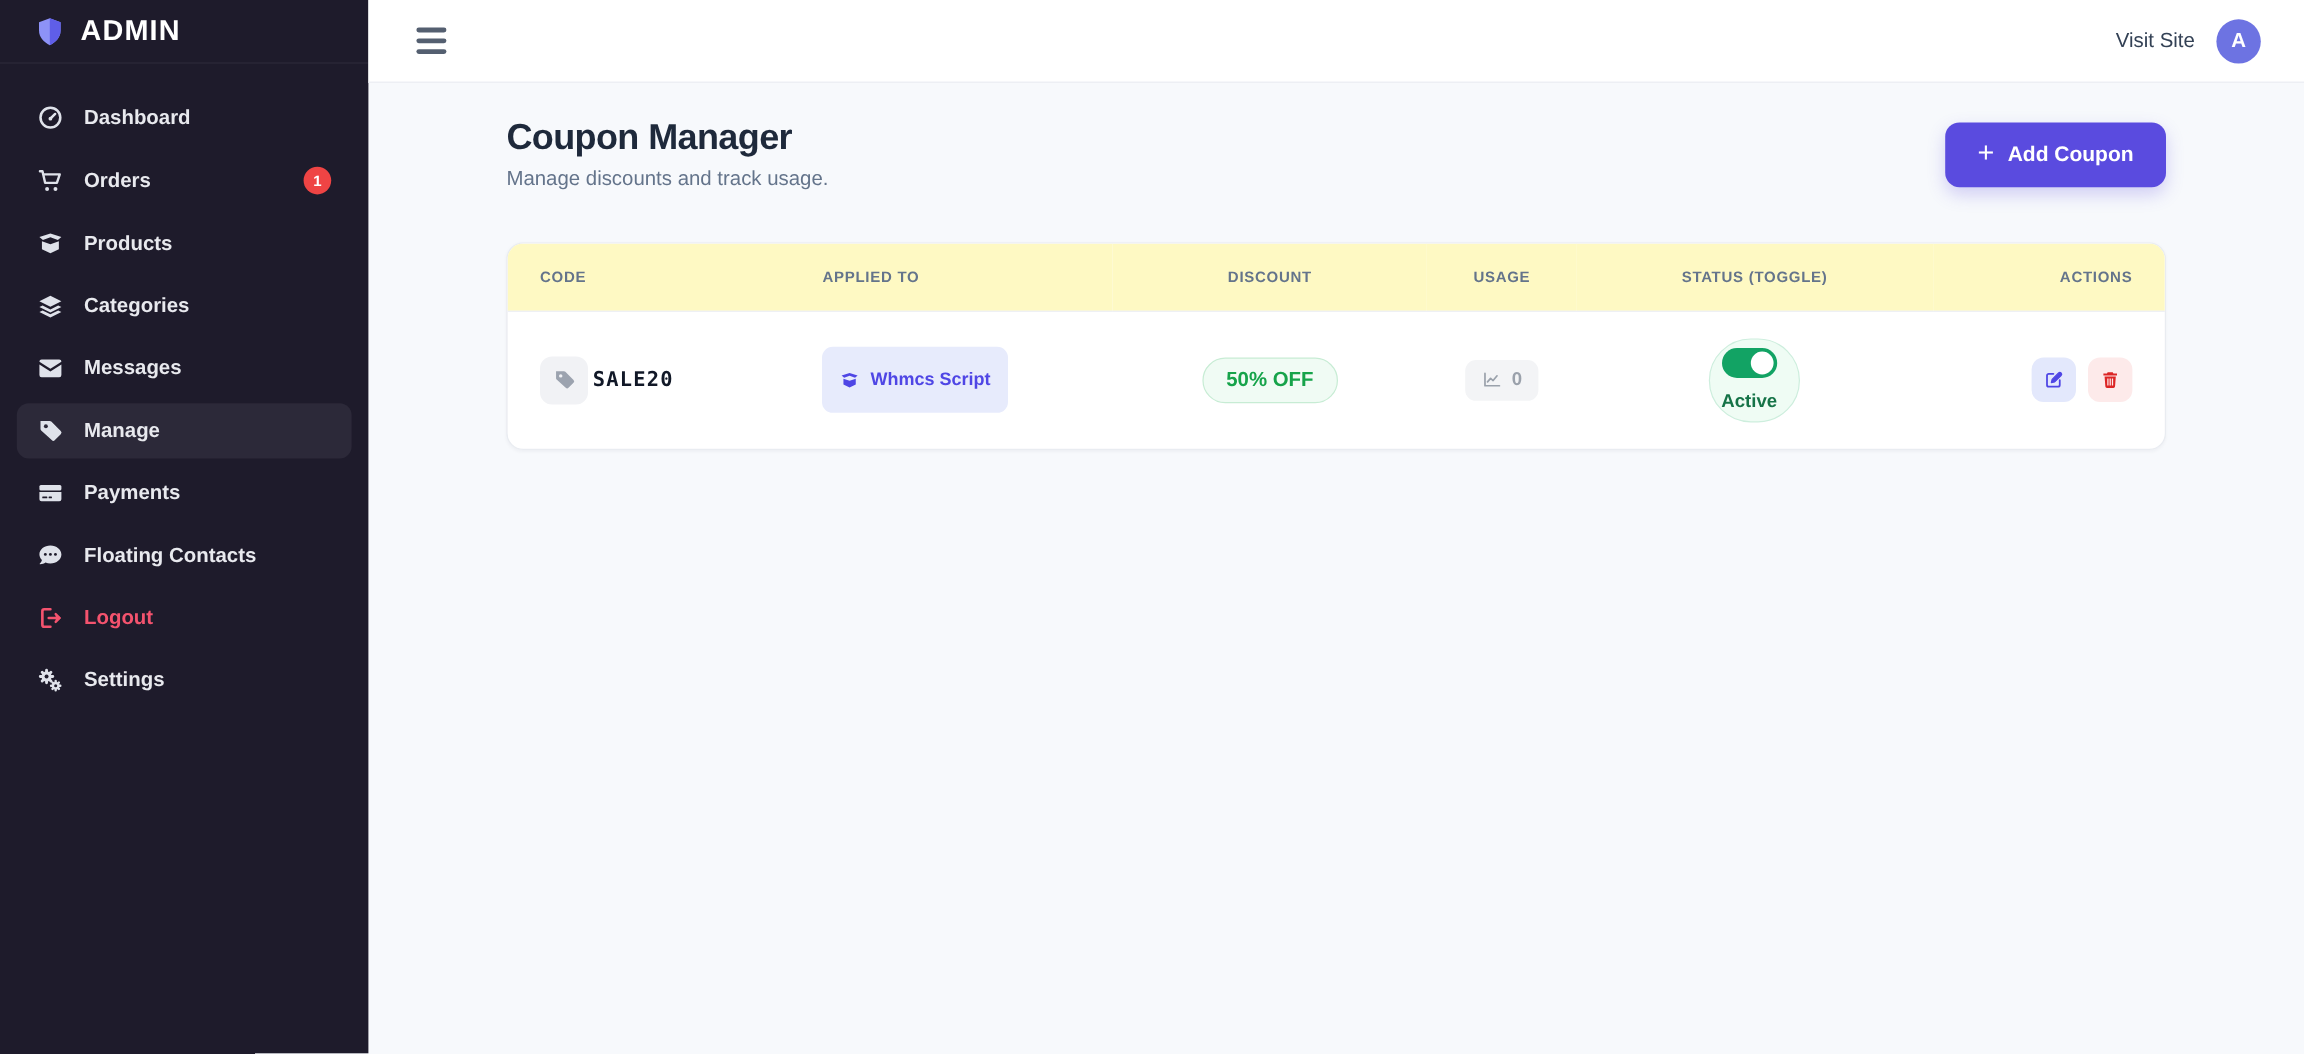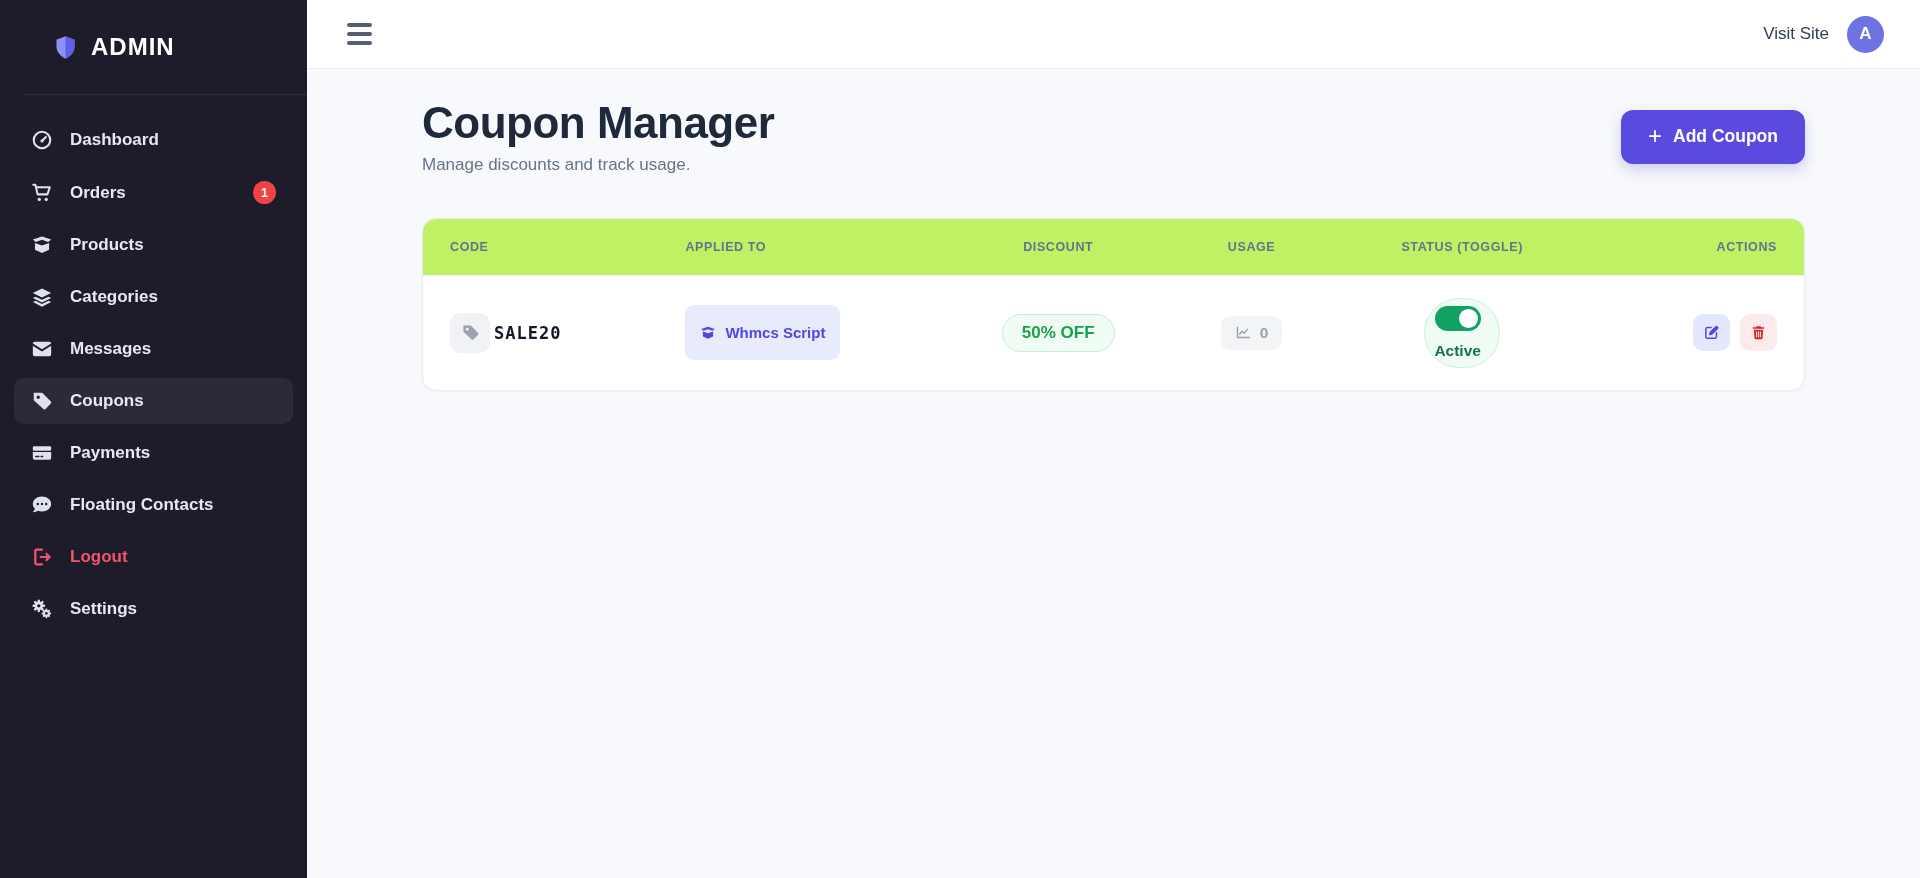--- a/index.html
+++ b/index.html
@@ -11,22 +11,22 @@
     color: #1f2937;
   }
 
   
   .sidebar {
     width: 307px; min-width: 307px; height: 878px;
     background: #1e1b2b;
     display: flex; flex-direction: column;
   }
   .logo-area {
-    height: 95px; display: flex; align-items: center; gap: 12px;
-    padding: 0 28px; border-bottom: 1px solid rgba(255,255,255,0.08); margin-left: 24px;
+    height: 53px; display: flex; align-items: center; gap: 12px;
+    padding: 0 28px; border-bottom: 1px solid rgba(255,255,255,0.08);
   }
   .logo-text {
     color: #ffffff; font-size: 24px; font-weight: 800; letter-spacing: 1px;
   }
   .nav { padding: 16px 0 0 0; list-style: none; flex: 1; }
   .nav-item {
     display: flex; align-items: center; gap: 17px;
     margin: 6px 14px; padding: 12px 17px;
     border-radius: 10px; cursor: pointer;
     color: #e8e9ee; font-size: 17px; font-weight: 600;
@@ -54,42 +54,42 @@
   .topbar-right { display: flex; align-items: center; gap: 18px; }
   .visit-site { font-size: 17px; color: #334155; font-weight: 500; cursor: pointer; text-decoration: none; }
   .avatar {
     width: 37px; height: 37px; border-radius: 50%;
     background: #6d73e2; color: #fff; font-weight: 700; font-size: 17px;
     display: flex; align-items: center; justify-content: center; cursor: pointer;
   }
 
   .content { padding: 29px 115px 0 115px; }
   .page-head { display: flex; justify-content: space-between; align-items: center; }
-  .page-title { font-size: 44px; font-weight: 800; color: #1e293b; letter-spacing: -0.5px; }
+  .page-title { font-size: 30px; font-weight: 800; color: #1e293b; letter-spacing: -0.5px; }
   .page-sub { margin-top: 7px; font-size: 17px; color: #64748b; }
   .btn-primary {
     border: none; cursor: pointer;
     background: #5a4bdf; color: #fff;
     height: 54px; padding: 0 27px; border-radius: 12px;
     font-size: 17.5px; font-weight: 700;
     display: inline-flex; align-items: center; gap: 11px;
     box-shadow: 0 6px 14px rgba(90,75,223,0.25);
     font-family: inherit;
   }
   .btn-primary .plus { font-size: 24px; font-weight: 400; line-height: 1; margin-top: -2px; }
 
   
   .card {
     margin-top: 43px; background: #fff;
     border: 1px solid #e9ecf1; border-radius: 14px;
     overflow: hidden; box-shadow: 0 1px 3px rgba(16,24,40,0.04);
   }
   table { width: 100%; border-collapse: collapse; }
   thead th {
-    background: #bef264; height: 56px;
+    background: #fef9c3; height: 56px;
     font-size: 12.5px; font-weight: 700; color: #64748b;
     letter-spacing: 0.6px; text-transform: uppercase;
     border-bottom: 1px solid #eef0f4; text-align: left;
   }
   th.c, td.c { text-align: center; }
   th.r, td.r { text-align: right; }
   th.first, td.first { padding-left: 27px; }
   th.last, td.last { padding-right: 27px; }
   tbody td { padding: 22px 0; vertical-align: middle; }
 
@@ -213,21 +213,21 @@
       <span>Messages</span>
     </li>
 
     <li class="nav-item active">
       <span class="icn" style="--hole:#2c2939;">
         <svg viewBox="0 0 24 24" width="22" height="22" fill="currentColor">
           <path d="M3 3h8.4a2 2 0 0 1 1.4.6l8.6 8.6a2 2 0 0 1 0 2.9l-5.3 5.3a2 2 0 0 1-2.9 0L3.6 11.8A2 2 0 0 1 3 10.4z"></path>
           <circle cx="7.9" cy="7.9" r="1.8" fill="var(--hole,#2c2939)"></circle>
         </svg>
       </span>
-      <span>Coupons</span>
+      <span>Manage</span>
     </li>
 
     <li class="nav-item">
       <span class="icn" style="--hole:#1e1b2b;">
         <svg viewBox="0 0 24 24" width="22" height="22" fill="currentColor">
           <rect x="2" y="4.5" width="20" height="5" rx="1.4"></rect>
           <path d="M2 11h20v6.5a1.9 1.9 0 0 1-1.9 1.9H3.9A1.9 1.9 0 0 1 2 17.5z"></path>
           <rect x="4.6" y="15" width="4.6" height="1.7" rx="0.5" fill="var(--hole,#1e1b2b)"></rect>
           <rect x="10.4" y="15" width="3" height="1.7" rx="0.5" fill="var(--hole,#1e1b2b)"></rect>
         </svg>

